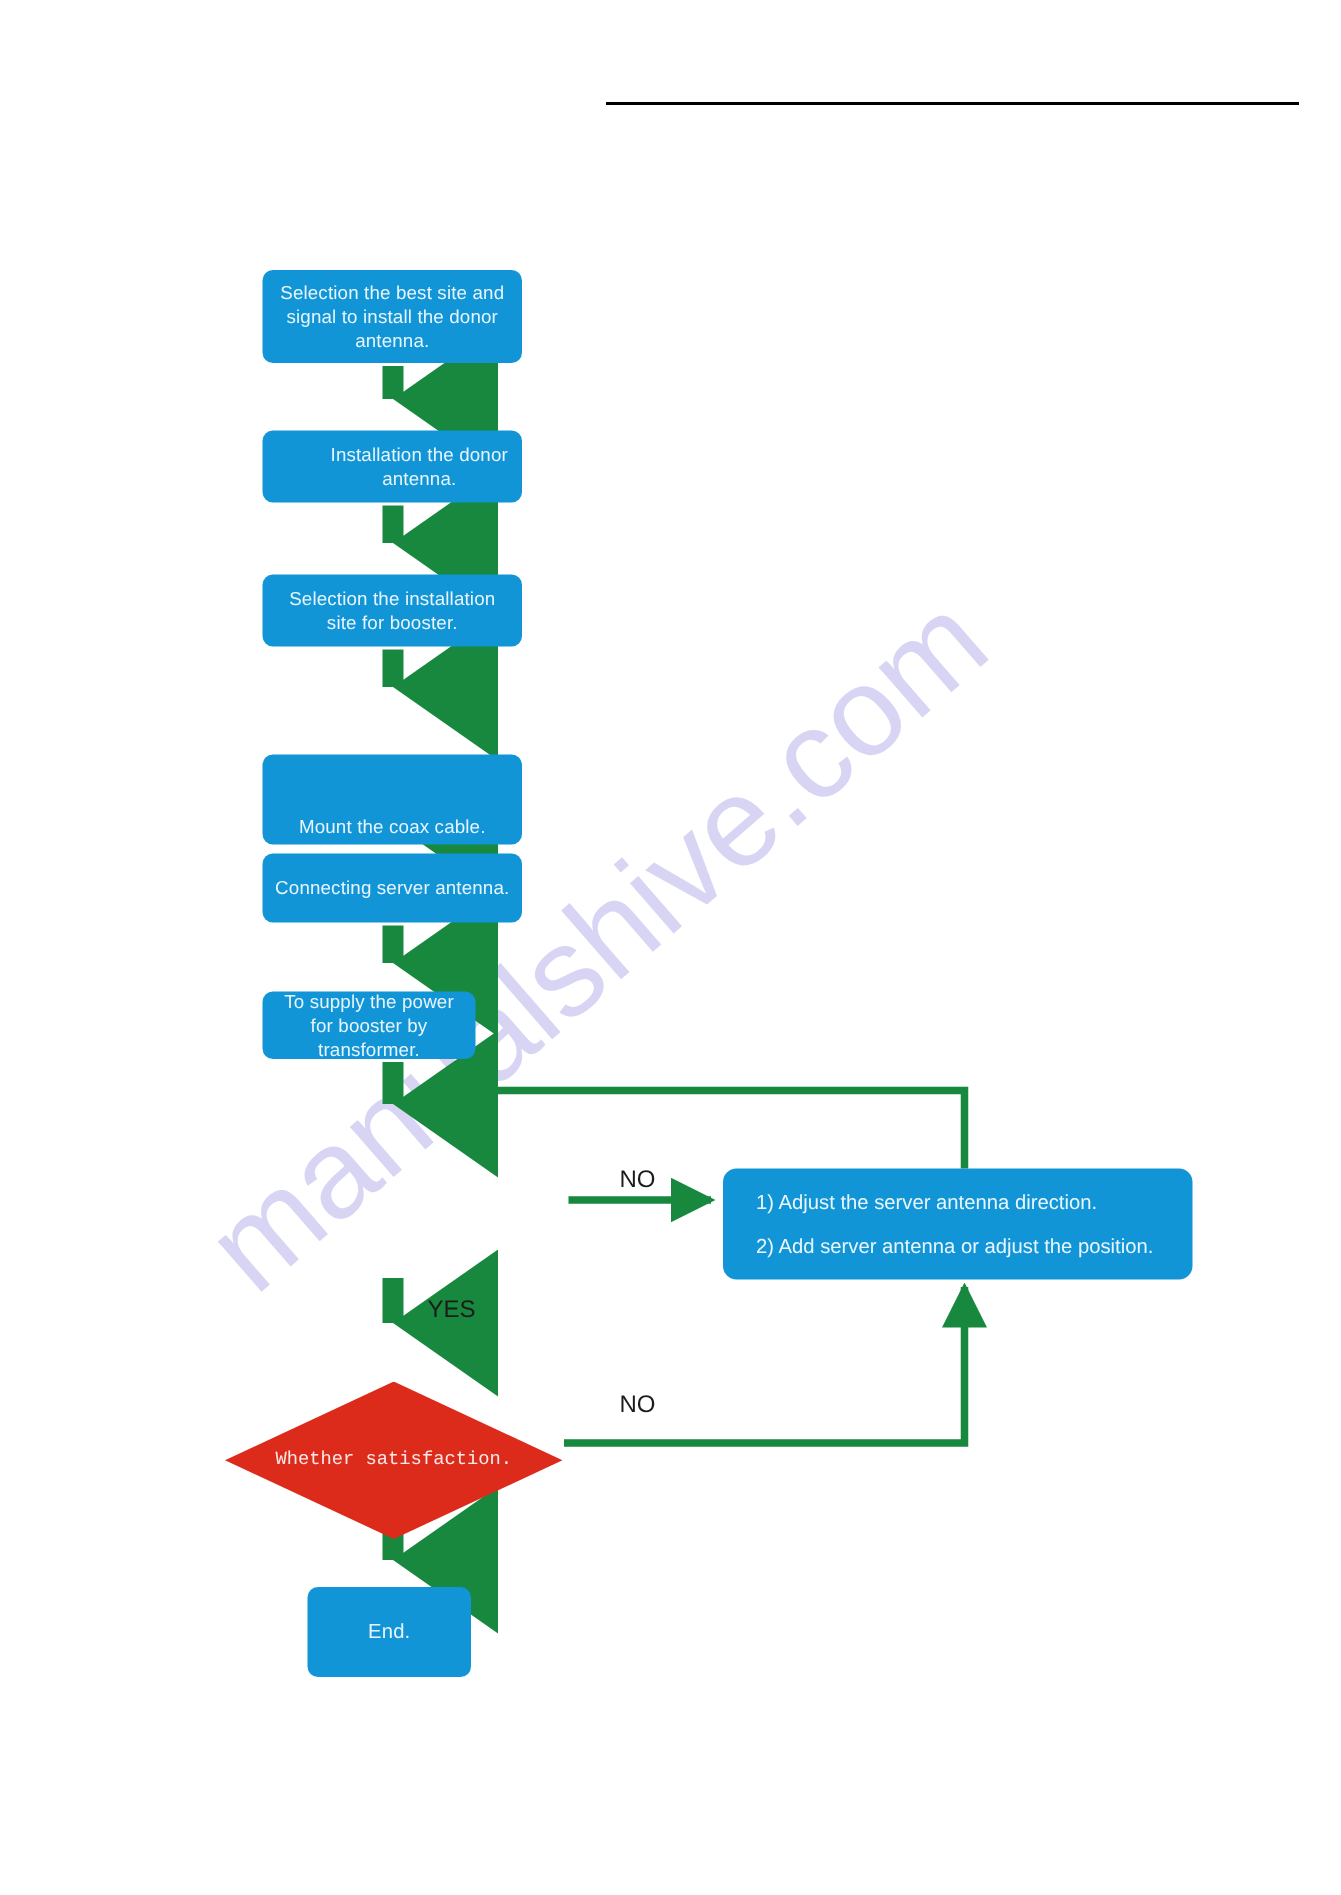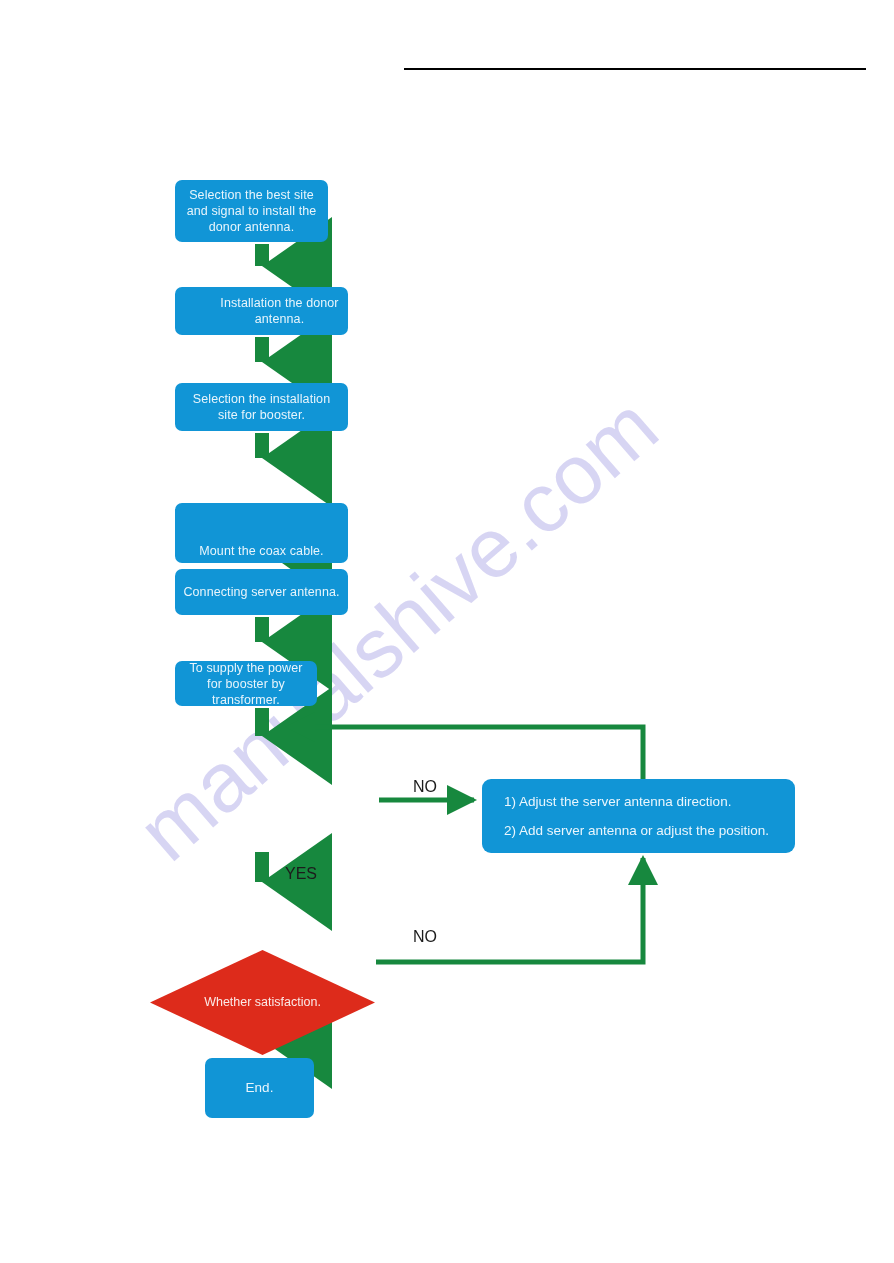--- a/index.html
+++ b/index.html
@@ -180,21 +180,21 @@
       <path d="M379,800 L474,800" stroke="#17883e" stroke-width="5" fill="none" marker-end="url(#thin-arrow)"></path>
 
       <path d="M643,779 L643,727 L288,727" stroke="#17883e" stroke-width="5" fill="none" marker-end="url(#thin-arrow)"></path>
 
       <path d="M376,962 L643,962 L643,858" stroke="#17883e" stroke-width="5" fill="none" marker-end="url(#thin-arrow)"></path>
     </g>
   </svg>
 
   <div id="flow">
 
-    <div class="node-box" style="left:175px; top:180px; width:153px; height:62px;">
+    <div class="node-box" style="left:175px; top:180px; width:173px; height:62px;">
       <span class="txt">Selection the best site and signal to install the donor antenna.</span>
     </div>
 
     <div class="node-box" style="left:175px; top:287px; width:173px; height:48px;padding-left:44px;">
       <span class="txt">Installation the donor antenna.</span>
     </div>
 
     <div class="node-box" style="left:175px; top:383px; width:173px; height:48px;">
       <span class="txt">Selection the installation site for booster.</span>
     </div>
@@ -205,21 +205,21 @@
 
     <div class="node-box" style="left:175px; top:569px; width:173px; height:46px;">
       <span class="txt">Connecting server antenna.</span>
     </div>
 
     <div class="node-box" style="left:175px; top:661px; width:142px; height:45px;">
       <span class="txt">To supply the power for booster by transformer.</span>
     </div>
 
 
-    <div class="node-diamond" style="left:150px; top:950px; width:225px; height:105px;">
+    <div class="node-diamond" style="left:150px; top:921px; width:225px; height:105px;font-family:Liberation Mono, monospace;">
       <div class="shape"></div>
       <div class="txt">Whether satisfaction.</div>
     </div>
 
     <div id="action-box" style="left:482px; top:779px; width:313px; height:74px;">
       <span class="line">1) Adjust the server antenna direction.</span>
       <span class="line">2) Add server antenna or adjust the position.</span>
     </div>
 
     <div class="node-box" style="left:205px; top:1058px; width:109px; height:60px; font-size:13.5px;">

